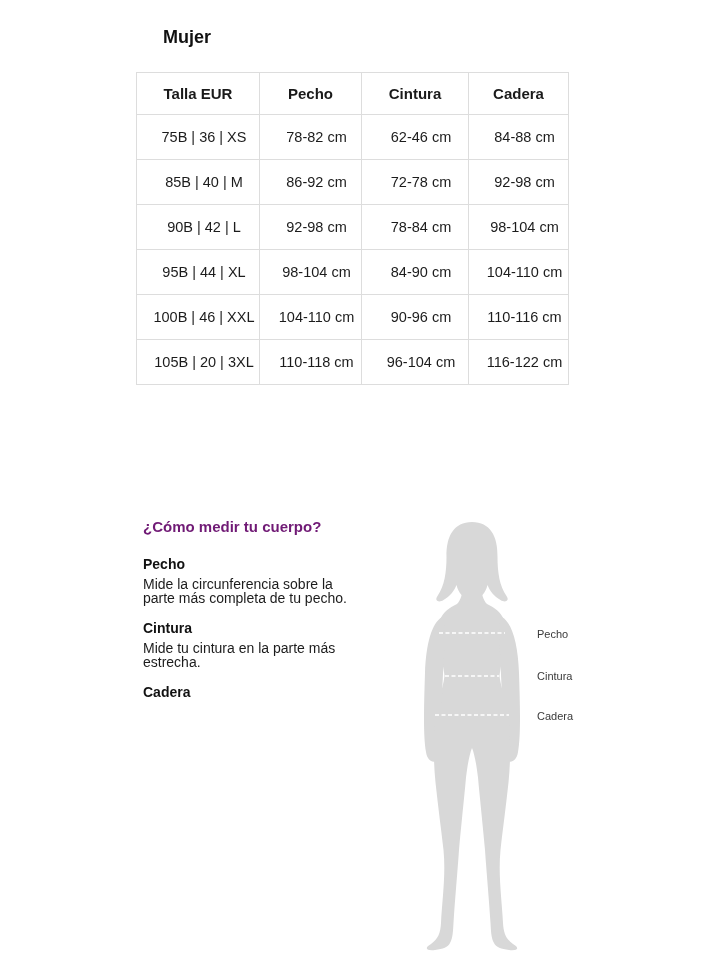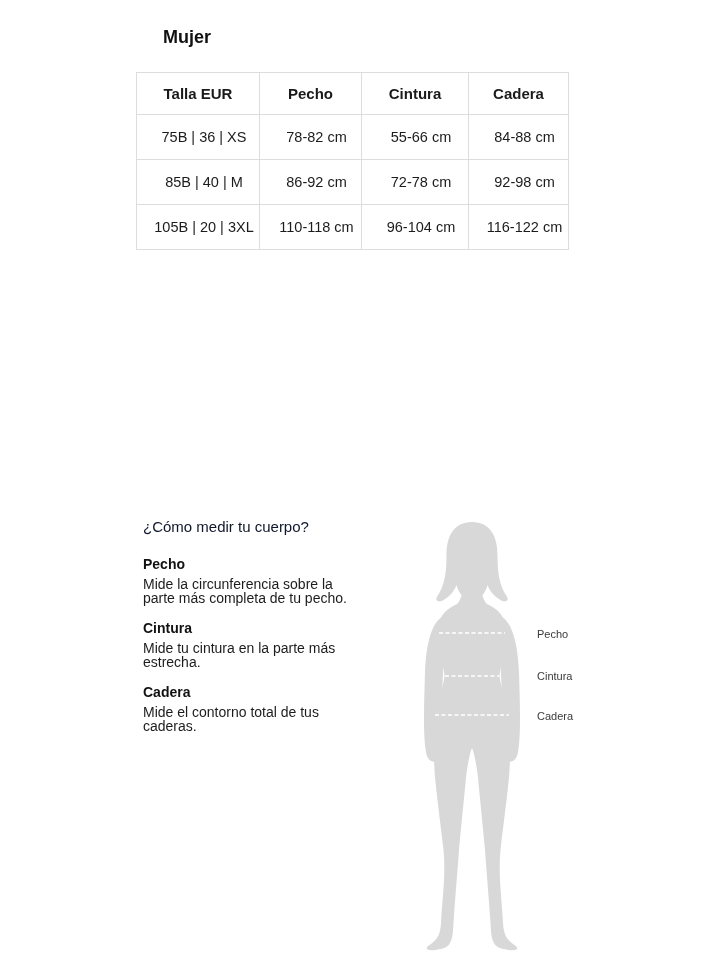--- a/index.html
+++ b/index.html
@@ -45,23 +45,23 @@
     color: #1c1c1c;
     padding-left: 12px;
   }
   .measure-guide {
     position: absolute;
     left: 143px; top: 517px;
     width: 240px;
   }
   .measure-guide h2 {
     font-size: 15px;
-    font-weight: 400;
+    font-weight: 700;
     line-height: 20px;
-    color: #0f172a;
+    color: #701a75;
   }
   .measure-guide h3 {
     font-size: 14px;
     font-weight: 700;
     line-height: 18px;
     margin: 14px 0 4px 0;
     color: #111111;
   }
   .measure-guide h3.first { margin-top: 18px; }
   .measure-guide p {
@@ -105,49 +105,66 @@
       <th>Talla EUR</th>
       <th>Pecho</th>
       <th>Cintura</th>
       <th>Cadera</th>
     </tr>
   </thead>
   <tbody>
       <tr>
         <td>75B | 36 | XS</td>
         <td>78-82 cm</td>
-        <td>55-66 cm</td>
+        <td>62-46 cm</td>
         <td>84-88 cm</td>
       </tr>
       <tr>
         <td>85B | 40 | M</td>
         <td>86-92 cm</td>
         <td>72-78 cm</td>
         <td>92-98 cm</td>
       </tr>
       <tr>
+        <td>90B | 42 | L</td>
+        <td>92-98 cm</td>
+        <td>78-84 cm</td>
+        <td>98-104 cm</td>
+      </tr>
+      <tr>
+        <td>95B | 44 | XL</td>
+        <td>98-104 cm</td>
+        <td>84-90 cm</td>
+        <td>104-110 cm</td>
+      </tr>
+      <tr>
+        <td>100B | 46 | XXL</td>
+        <td>104-110 cm</td>
+        <td>90-96 cm</td>
+        <td>110-116 cm</td>
+      </tr>
+      <tr>
         <td>105B | 20 | 3XL</td>
         <td>110-118 cm</td>
         <td>96-104 cm</td>
         <td>116-122 cm</td>
       </tr>
     </tbody>
 </table>
 
 <section class="measure-guide">
   <h2>¿Cómo medir tu cuerpo?</h2>
 
   <h3 class="first">Pecho</h3>
   <p>Mide la circunferencia sobre la parte más completa de tu pecho.</p>
 
   <h3>Cintura</h3>
   <p>Mide tu cintura en la parte más estrecha.</p>
 
   <h3>Cadera</h3>
-  <p>Mide el contorno total de tus caderas.</p>
 </section>
 
 <div class="figure-wrap">
   <svg viewBox="0 0 224 864" xmlns="http://www.w3.org/2000/svg">
     <g fill="#d8d8d8">
 
       <path d="M 112 4
                C 76 4, 60 32, 61 74
                C 61 104, 57 132, 43 152
                C 36 162, 46 166, 55 160

